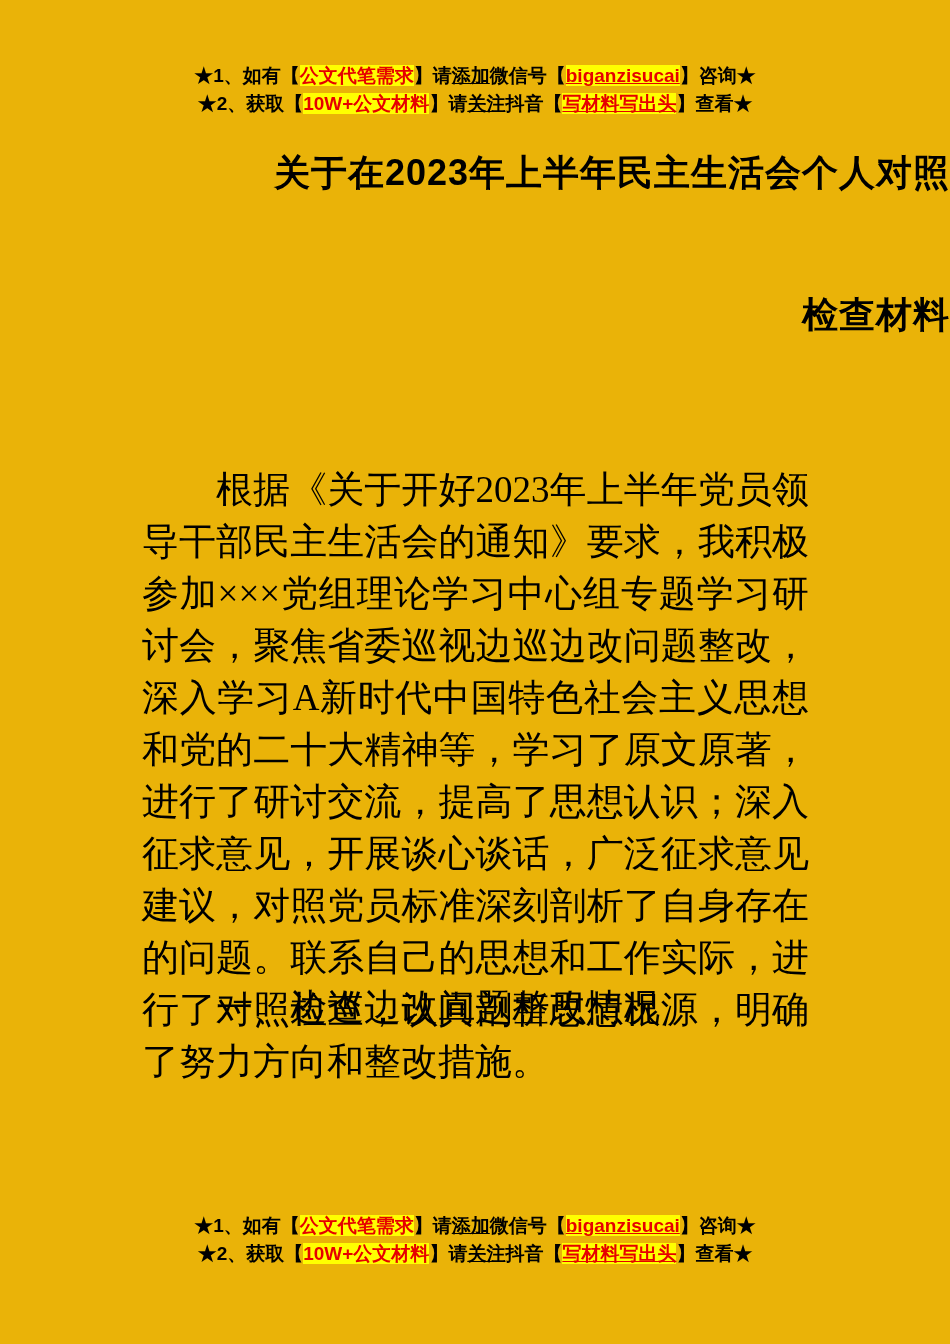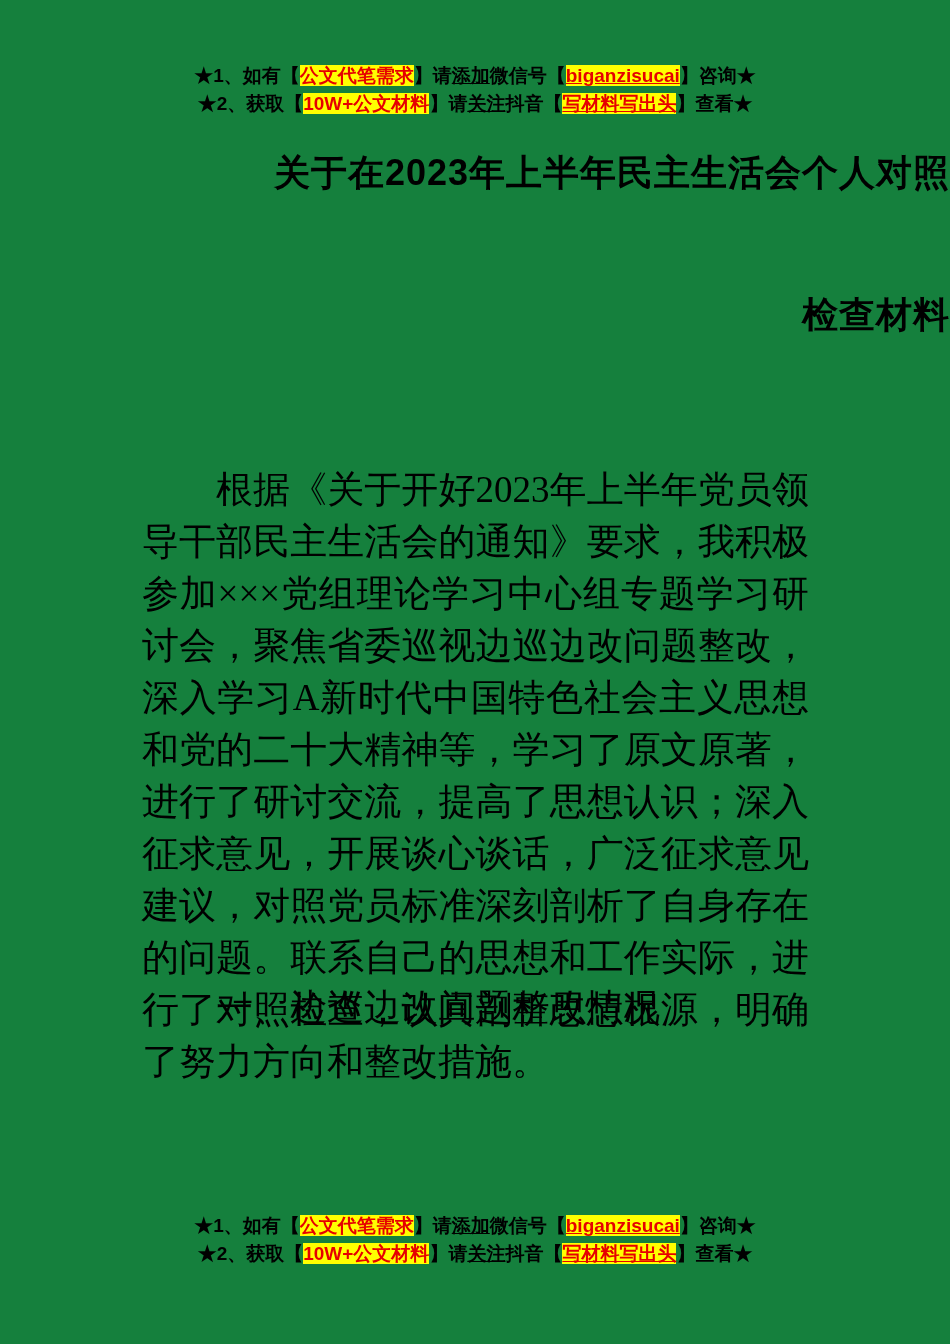--- a/index.html
+++ b/index.html
@@ -4,21 +4,21 @@
 <style>
   html, body {
     margin: 0;
     padding: 0;
     background: #ffffff;
   }
   .page {
     position: relative;
     width: 950px;
     height: 1344px;
-    background: #15803d;
+    background: #eab308;
     overflow: hidden;
     font-family: "Liberation Sans", sans-serif;
     color: #000000;
   }
   
   .promo {
     position: absolute;
     left: 0;
     width: 950px;
     text-align: center;

